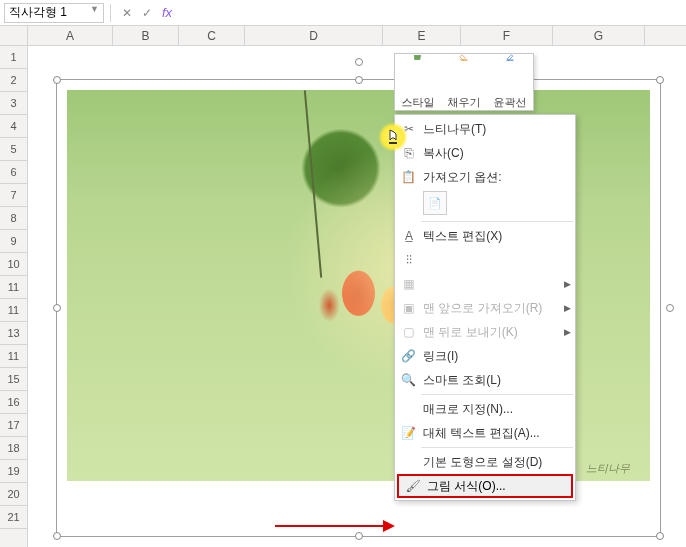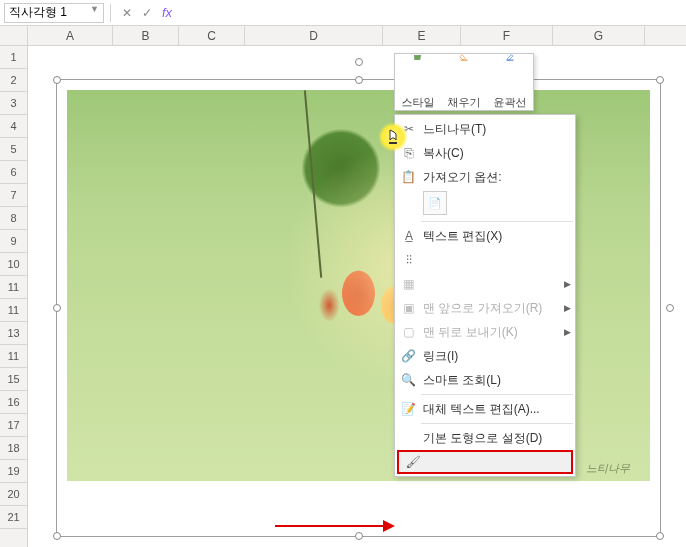--- a/index.html
+++ b/index.html
@@ -220,34 +220,39 @@
     <div class="cm-item">
       <span class="cm-icon">🔗</span>
       <span class="cm-label">링크(I)</span>
     </div>
     <div class="cm-item">
       <span class="cm-icon">🔍</span>
       <span class="cm-label">스마트 조회(L)</span>
     </div>
     <div class="cm-sep"></div>
     <div class="cm-item">
+      <span class="cm-icon"></span>
+      <span class="cm-label">매크로 지정(N)...</span>
+    </div>
+    <div class="cm-item">
       <span class="cm-icon">📝</span>
       <span class="cm-label">대체 텍스트 편집(A)...</span>
     </div>
     <div class="cm-sep"></div>
     <div class="cm-item">
       <span class="cm-icon"></span>
       <span class="cm-label">기본 도형으로 설정(D)</span>
     </div>
     <div class="cm-item">
       <span class="cm-icon">⇲</span>
       <span class="cm-label">크기 및 속성(Z)...</span>
     </div>
     <div class="highlight-box">
       <span class="cm-icon">🖌</span>
+      <span class="cm-label">그림 서식(O)...</span>
     </div>
   </div>
 
   <svg class="red-arrow" width="120" height="20">
     <line x1="0" y1="10" x2="108" y2="10" stroke="#d00" stroke-width="2"></line>
     <polygon points="108,4 120,10 108,16" fill="#d00"></polygon>
   </svg>
 </div>
 
 </body></html>

